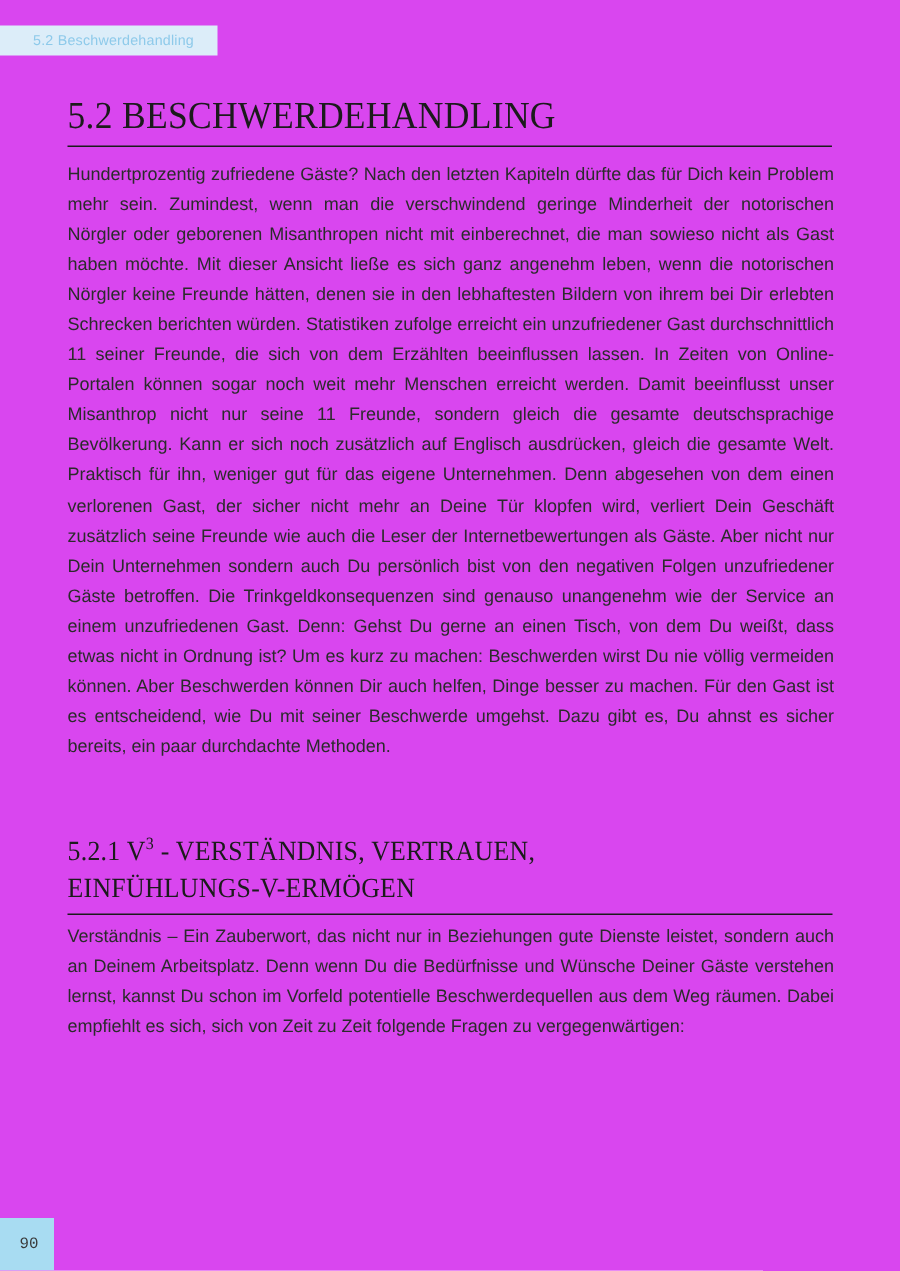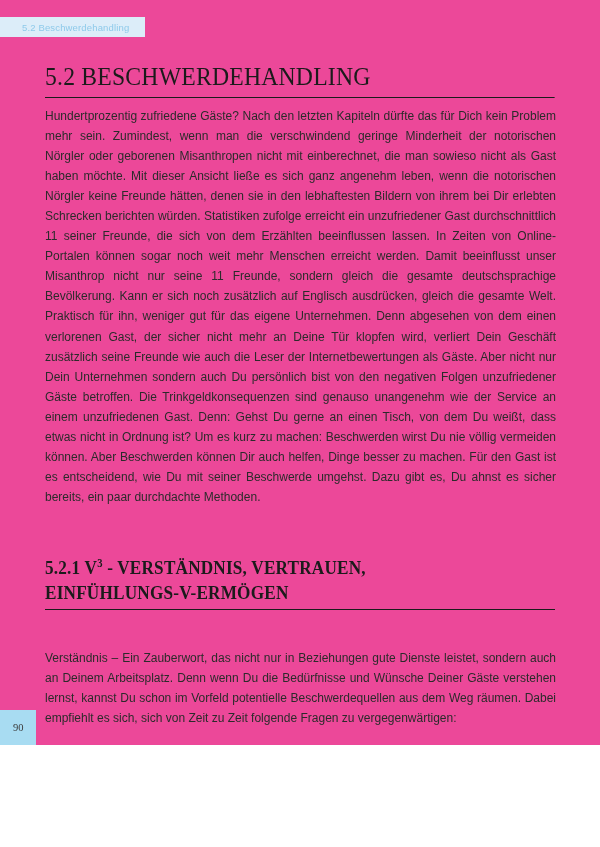--- a/index.html
+++ b/index.html
@@ -13,22 +13,22 @@
     font-family: "Liberation Sans", sans-serif;
     position: relative;
     overflow: hidden;
   }
 
   .page {
     position: absolute;
     top: 0;
     left: 0;
     width: 600px;
-    height: 745px;
-    background: #ec4899;
+    height: 847px;
+    background: #d946ef;
   }
 
   
   .running-header {
     position: absolute;
     left: 0;
     top: 17px;
     width: 145px;
     height: 20px;
     background: #dcedf9;
@@ -69,21 +69,21 @@
   }
   .section-title-wrap {
     position: absolute;
     top: 62px;
     left: 0;
     width: 510px;
   }
 
   h2.subsection-title {
     font-family: "Liberation Serif", serif;
-    font-weight: bold;
+    font-weight: normal;
     font-size: 18.5px;
     letter-spacing: 0.2px;
     color: #1b1b1b;
     margin: 0;
     padding: 0 0 4px 0;
     border-bottom: 1.6px solid #1b1b1b;
     line-height: 1.33;
   }
   .subsection-line {
     display: block;
@@ -118,39 +118,39 @@
     hyphens: manual;
   }
   .para-intro {
     position: absolute;
     top: 106px;
     left: 0;
     width: 511px;
   }
   .para-understanding {
     position: absolute;
-    top: 648px;
+    top: 614px;
     left: 0;
     width: 511px;
   }
 
   
   .page-number-block {
     position: absolute;
     left: 0;
     bottom: 0;
     width: 36px;
     height: 35px;
     background: #a8dcf2;
     display: flex;
     align-items: center;
     justify-content: flex-start;
   }
   .page-number {
-    font-family: Liberation Serif, serif;
+    font-family: Liberation Mono, monospace;
     font-size: 10.5px;
     color: #3a3a3a;
     padding-left: 13px;
   }
 </style>
 </head>
 <body>
 
 <div class="page">
 

